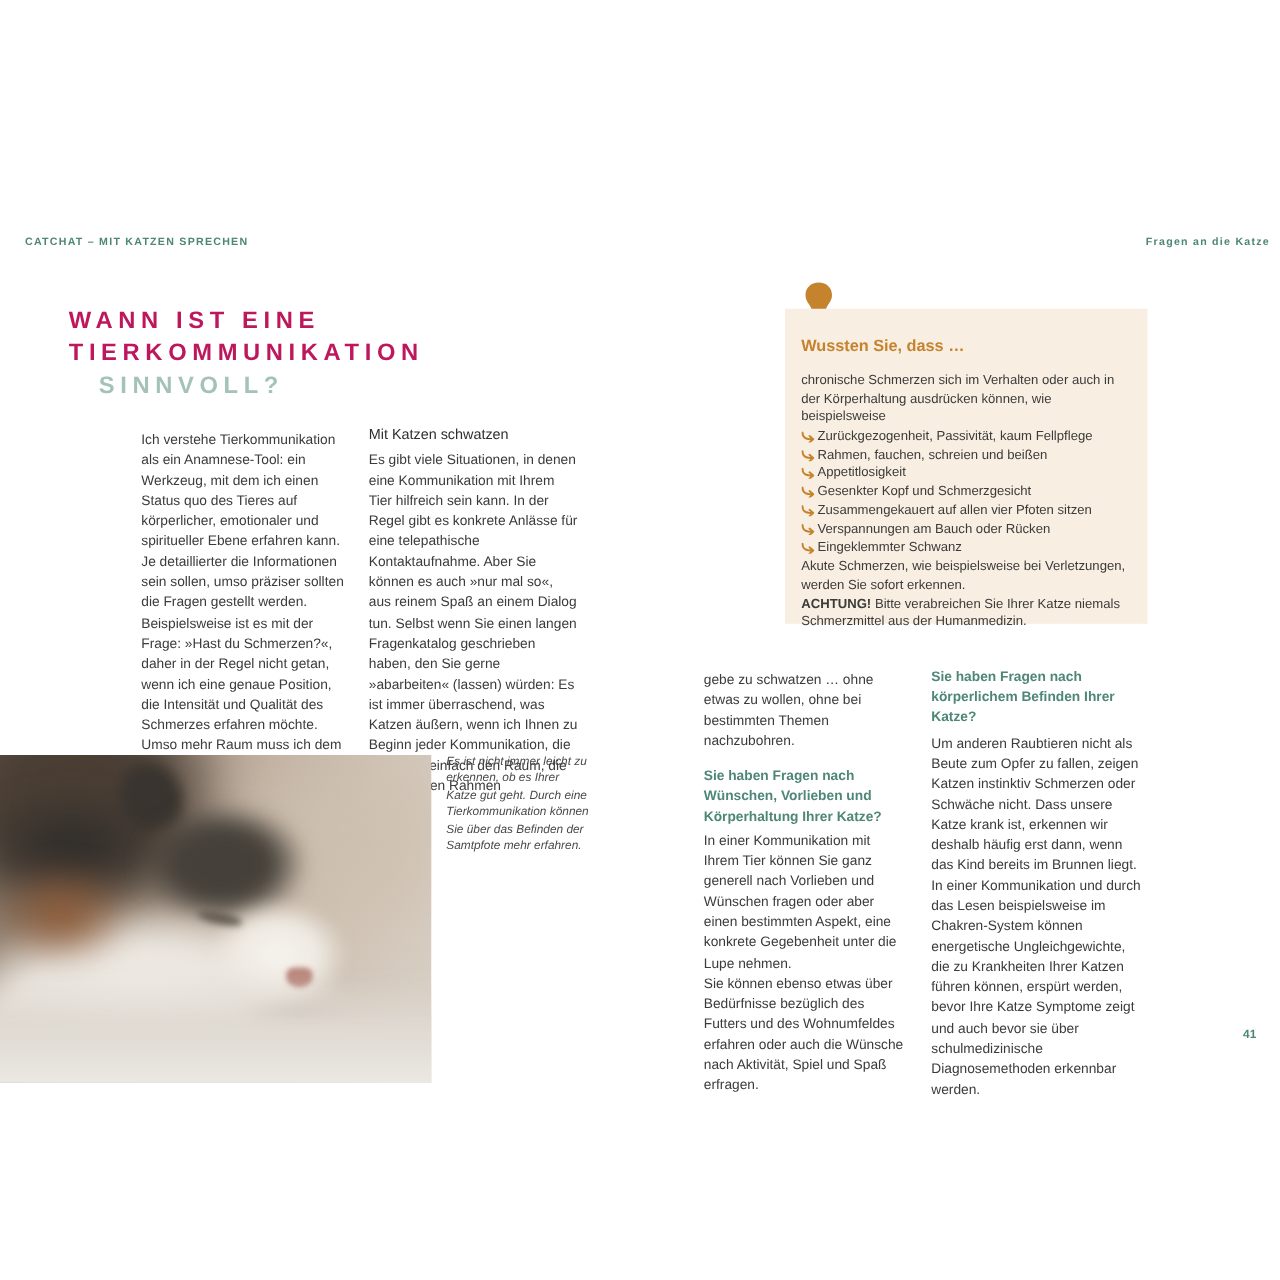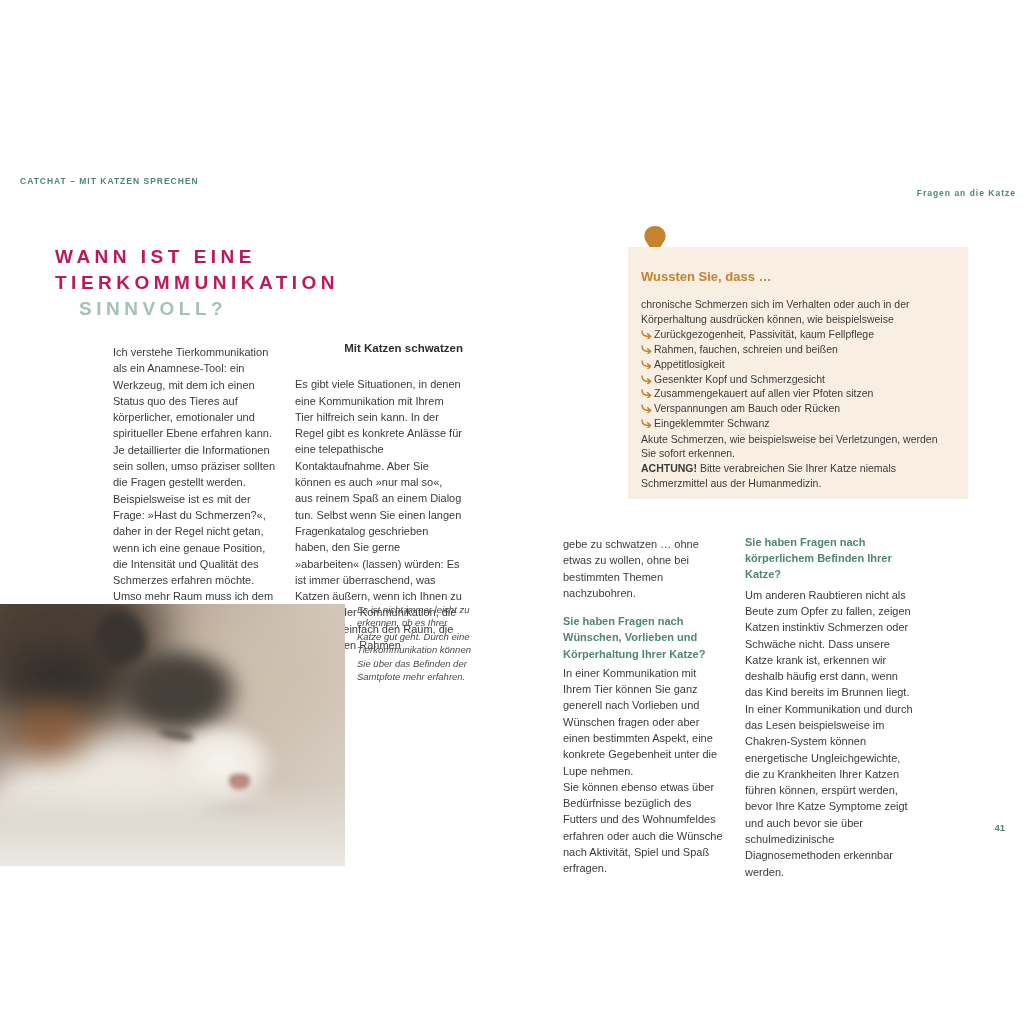--- a/index.html
+++ b/index.html
@@ -4,33 +4,33 @@
 <style>
   html,body{margin:0;padding:0;}
   body{
     width:1024px;height:1024px;position:relative;background:#ffffff;
     font-family:"Liberation Sans", sans-serif;color:#3b3b3b;overflow:hidden;
   }
   .abs{position:absolute;}
 
   
   .runhead{font-size:8.5px;font-weight:bold;letter-spacing:1px;color:#4e8677;}
-  #runhead-left{left:20px;top:176px;}
+  #runhead-left{left:20px;top:188px;}
   #runhead-right{right:8px;top:188px;text-align:right;}
 
   
   #page-title{left:55px;top:244px;font-weight:bold;font-size:19px;letter-spacing:4.5px;line-height:26px;}
   #page-title .t1,#page-title .t2{color:#be185d;}
   #page-title .t3{color:#a5c2b7;margin-left:24px;}
 
   
   .bodytext{font-size:11px;line-height:16.3px;color:#3b3b3b;text-align:left;}
   #left-col-1{left:113px;top:344px;width:168px;}
   #left-col-2{left:295px;top:340px;width:168px;}
-  .col-head{font-size:11.5px;font-weight:bold;color:#2e2e2e;margin:0 0 20px 0;text-align:right;}
+  .col-head{font-size:11.5px;font-weight:normal;color:#2e2e2e;margin:0 0 4px 0;}
   .para{margin:0;}
 
   
   #cat-photo{left:0;top:604px;width:345px;height:262px;overflow:hidden;
     background:linear-gradient(105deg,#8d7c6c 0%,#ab9a89 28%,#c0b0a0 52%,#d1c5b8 75%,#d9d0c5 100%);}
   .ph{position:absolute;}
   .ph-dark-tl{left:-70px;top:-80px;width:260px;height:230px;background:radial-gradient(closest-side,#4a3e34,#4a3e34 55%,rgba(74,62,52,0));filter:blur(16px);}
   .ph-tan-r{right:-50px;top:-30px;width:240px;height:200px;background:radial-gradient(closest-side,#cdbfae,rgba(205,191,174,0));filter:blur(14px);}
   .ph-surface{left:-20px;bottom:-45px;width:400px;height:130px;background:linear-gradient(180deg,rgba(223,217,209,0),#ded8d0 30%,#edeae5 70%);filter:blur(6px);}
   .ph-body{left:-55px;top:118px;width:340px;height:210px;background:radial-gradient(closest-side,#f3f0ea,#eae5de 68%,rgba(234,229,222,0));border-radius:50%;filter:blur(8px);}
@@ -40,21 +40,21 @@
   .ph-ear{left:96px;top:6px;width:48px;height:54px;background:#39342f;border-radius:50% 50% 40% 40%;transform:rotate(-18deg);filter:blur(5px);}
   .ph-muzzle{left:166px;top:116px;width:112px;height:88px;background:radial-gradient(closest-side,#f6f3ee,#efeae2 58%,rgba(239,234,226,0));border-radius:50%;filter:blur(5px);}
   .ph-eye{left:158px;top:126px;width:36px;height:9px;background:#665d54;border-radius:50%;transform:rotate(12deg);filter:blur(3px);}
   .ph-nose{left:229px;top:170px;width:21px;height:16px;background:#b9867c;border-radius:40% 40% 60% 60%;filter:blur(2px);}
   .ph-chin{left:188px;top:196px;width:96px;height:28px;background:radial-gradient(closest-side,rgba(118,102,88,.5),rgba(118,102,88,0));filter:blur(5px);}
 
   
   #photo-caption{left:357px;top:603px;width:114px;font-size:9.5px;font-style:italic;line-height:13.4px;color:#4a4a4a;}
 
   
-  #info-box{left:628px;top:247px;width:340px;height:252px;background:#f8eee1;box-sizing:border-box;padding:22px 14px 0 13px;}
+  #info-box{left:628px;top:247px;width:290px;height:252px;background:#f8eee1;box-sizing:border-box;padding:22px 14px 0 13px;}
   #info-box-title{font-size:13px;font-weight:bold;color:#c5832e;margin:0 0 13px 0;}
   .box-text{font-size:10.5px;line-height:14.6px;color:#3b3b3b;margin:0;}
   #bullet-list{list-style:none;margin:1px 0 1px 0;padding:0;}
   #bullet-list li{display:flex;align-items:flex-start;gap:0;font-size:10.5px;line-height:14.8px;}
   .bullet-icon{flex:0 0 13px;margin-top:3px;}
   .bullet-icon svg{display:block;}
   .achtung-label{font-weight:bold;}
 
   #lightbulb{left:642px;top:225px;width:26px;height:36px;}
 

